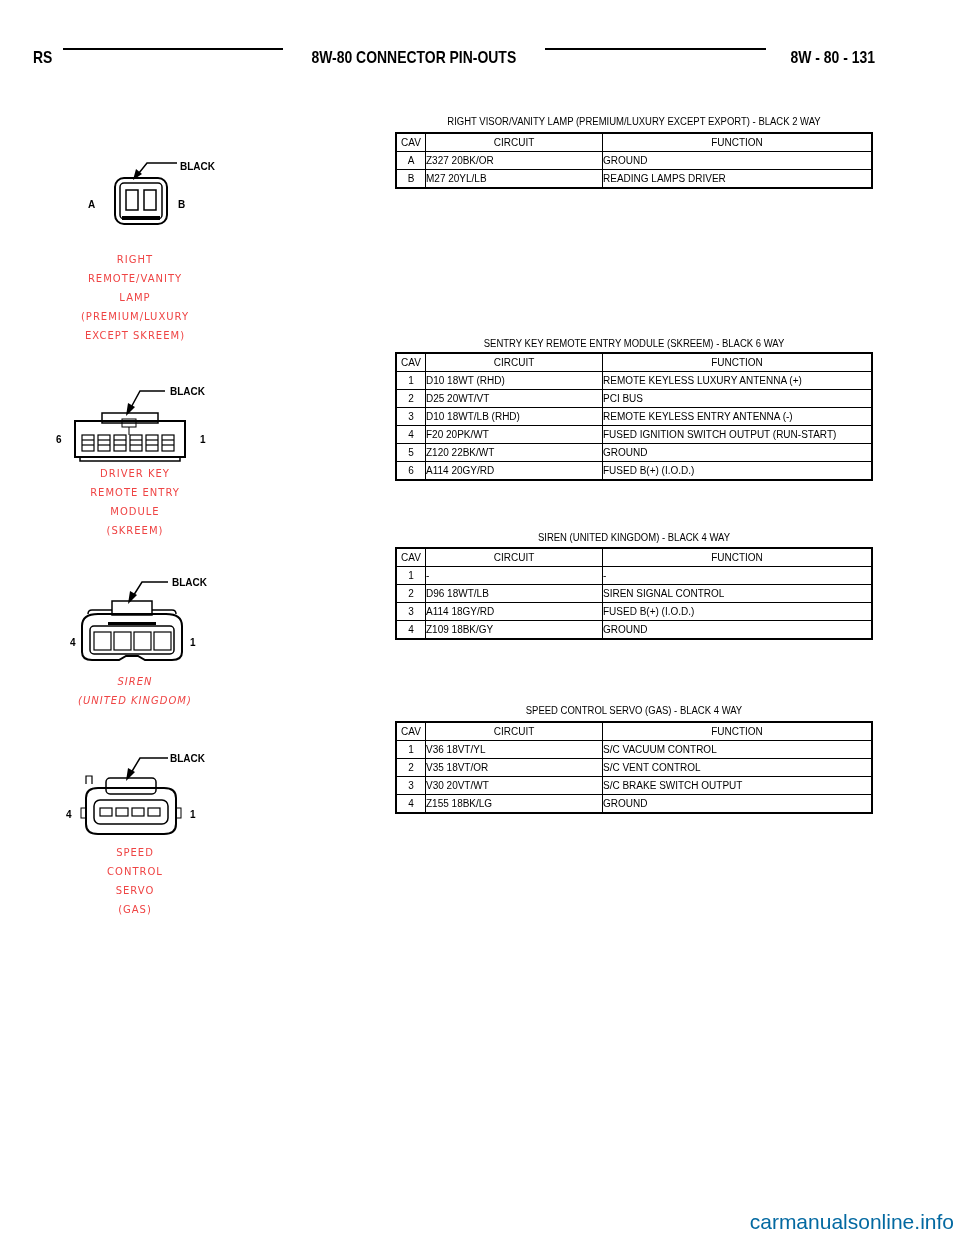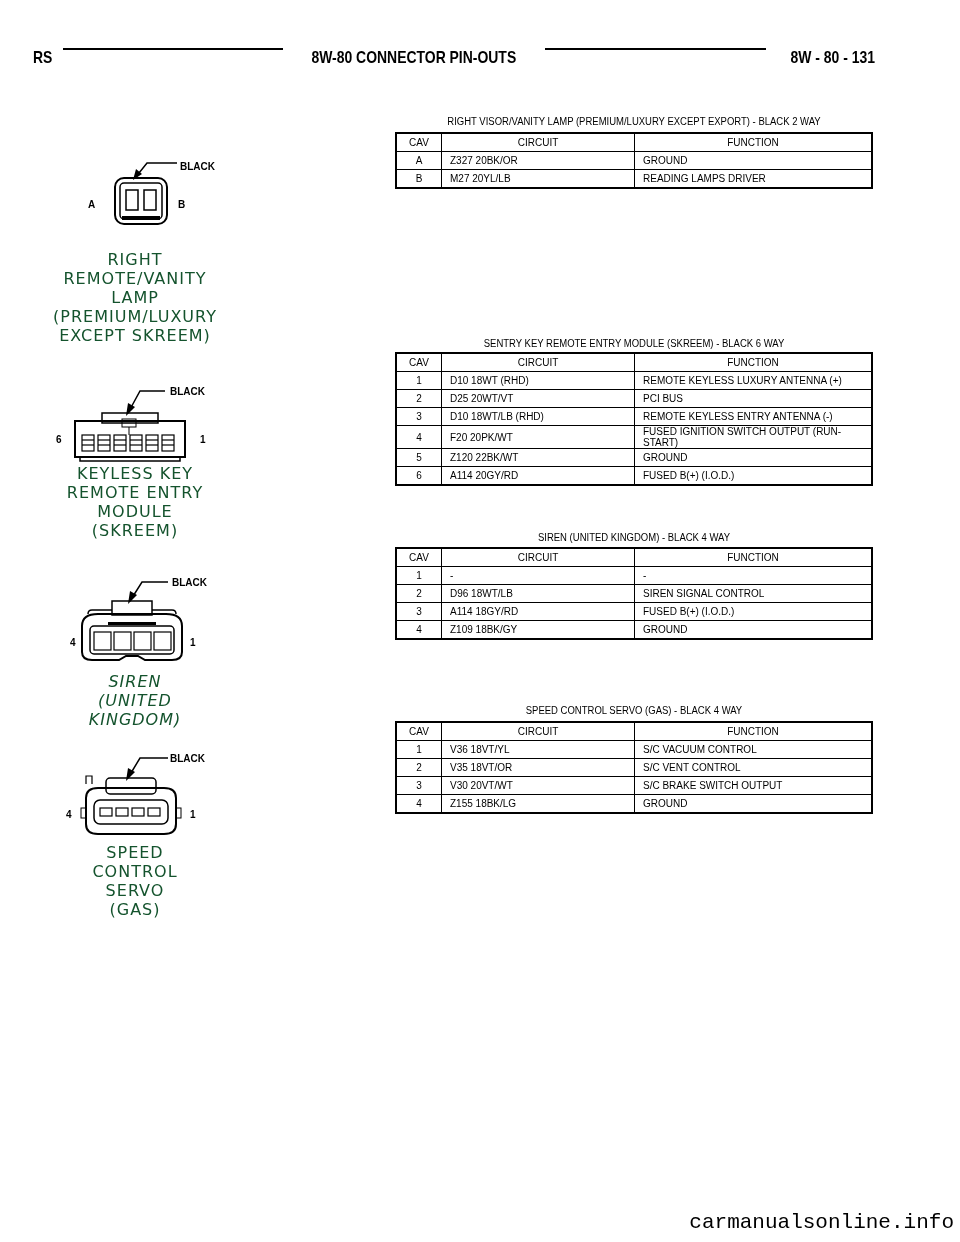--- a/index.html
+++ b/index.html
@@ -4,29 +4,29 @@
 <style>
   html,body{margin:0;padding:0;background:#fff;}
   body{width:960px;height:1242px;position:relative;overflow:hidden;font-family:"Liberation Sans",sans-serif;color:#000;}
   .header{position:absolute;top:48px;left:33px;width:842px;height:24px;display:flex;align-items:flex-start;}
   .header .hl{font-family:"Liberation Sans",sans-serif;font-weight:bold;font-size:17px;transform:scaleX(0.82);transform-origin:left center;white-space:nowrap;}
   .header .line{flex:1;height:2px;background:#000;margin:0 6px;}
   .header .hc{font-weight:bold;font-size:17px;white-space:nowrap;transform:scaleX(0.82);}
   .header .hr{font-weight:bold;font-size:17px;white-space:nowrap;transform:scaleX(0.82);transform-origin:right center;}
   .conn{position:absolute;left:50px;width:170px;text-align:center;margin-top:48px;}
   .conn svg{display:block;}
-  .conn-label{font-family:"DejaVu Sans",sans-serif;font-size:16px;letter-spacing:1px;line-height:19px;color:#14532d;font-weight:normal;}
+  .conn-label{font-family:"DejaVu Sans",sans-serif;font-size:10px;letter-spacing:1px;line-height:19px;color:#ef4444;font-weight:normal;}
   .tbl-title{position:absolute;left:395px;width:478px;text-align:center;font-size:10px;transform:scaleX(0.95);}
   table.pin{position:absolute;left:395px;width:478px;border-collapse:collapse;font-size:10px;}
-  table.pin td, table.pin th{border:1.5px solid #000;height:17px;padding:0 8px;font-weight:normal;}
+  table.pin td, table.pin th{border:1.5px solid #000;height:17px;padding:0 0;font-weight:normal;}
   table.pin th{text-align:center;}
   table.pin td.cav{text-align:center;width:28px;}
   table.pin td.circ{width:176px;}
   table.pin{border:2px solid #000;}
-  .watermark{position:absolute;right:6px;bottom:8px;font-family:Liberation Mono, monospace;font-size:21px;color:#000000;}
+  .watermark{position:absolute;right:6px;bottom:8px;font-family:Liberation Sans, sans-serif;font-size:21px;color:#0369a1;}
   .black-lbl{font-family:"Liberation Sans",sans-serif;font-weight:bold;font-size:10px;}
   .pinlbl{font-family:"Liberation Sans",sans-serif;font-weight:bold;font-size:10px;}
 </style>
 </head>
 <body>
 
 <div class="header">
   <span class="hl">RS</span>
   <span class="line"></span>
   <span class="hc">8W-80 CONNECTOR PIN-OUTS</span>
@@ -107,21 +107,21 @@
           <line x1="112" y1="62" x2="124" y2="62"></line>
       </g>
       <polyline points="78,30 90,8 115,8" fill="none" stroke="#000" stroke-width="1.5"></polyline>
       <polygon points="76,33 78,20 85,24" fill="#000"></polygon>
       <text x="120" y="12" class="black-lbl">BLACK</text>
       <text x="6" y="60" class="pinlbl">6</text>
       <text x="150" y="60" class="pinlbl">1</text>
     </svg>
   </div>
   <div class="conn" style="top:416px;">
-    <div class="conn-label">KEYLESS KEY</div>
+    <div class="conn-label">DRIVER KEY</div>
     <div class="conn-label">REMOTE ENTRY</div>
     <div class="conn-label">MODULE</div>
     <div class="conn-label">(SKREEM)</div>
   </div>
   <div class="tbl-title" style="top:338px;">SENTRY KEY REMOTE ENTRY MODULE (SKREEM) - BLACK 6 WAY</div>
   <table class="pin" style="top:352px;">
     <tbody>
         <tr>
       <th>CAV</th>
       <th>CIRCUIT</th>

